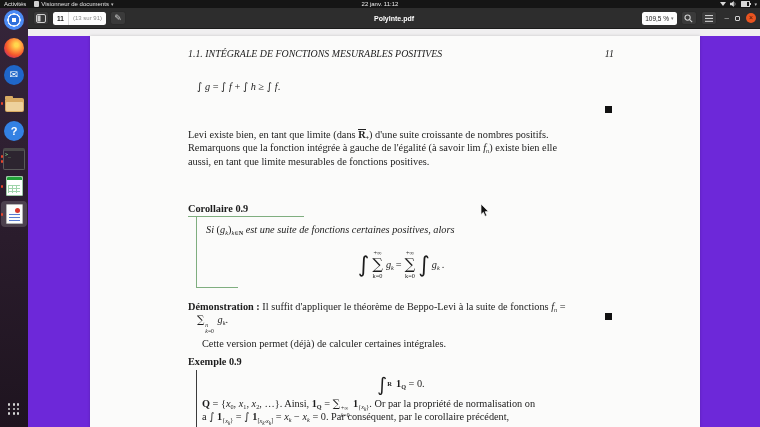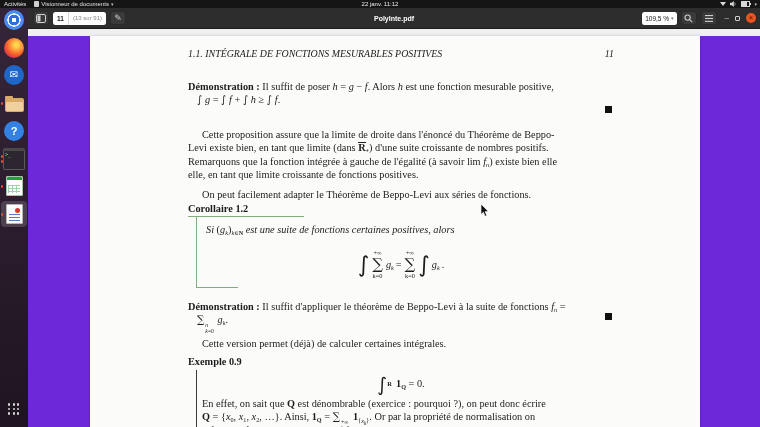--- a/index.html
+++ b/index.html
@@ -215,37 +215,32 @@
 
   <div class="docview">
     <div class="page">
 
       <div class="runhead">
         <span>1.1.  INTÉGRALE DE FONCTIONS MESURABLES POSITIVES</span>
         <span>11</span>
       </div>
 
       <div class="para" style="top:44px">
-        <div class="ln"><b>Démonstration :</b> Il suffit de poser <i>h</i> = <i>g</i> − <i>f</i>. Alors <i>h</i> est une fonction mesurable positive,</div>
         <div class="ln ind9"><span class="mint">∫</span> <i>g</i> = <span class="mint">∫</span> <i>f</i> + <span class="mint">∫</span> <i>h</i> ≥ <span class="mint">∫</span> <i>f</i>.</div>
       </div>
       <div class="qed" style="top:70px"></div>
 
       <div class="para" style="top:92px">
-        <div class="ln ind14">Cette proposition assure que la limite de droite dans l'énoncé du Théorème de Beppo-</div>
         <div class="ln">Levi existe bien, en tant que limite (dans <span class="ovl"><b>R</b></span><sub><b>+</b></sub>) d'une suite croissante de nombres positifs.</div>
         <div class="ln">Remarquons que la fonction intégrée à gauche de l'égalité (à savoir lim <i>f<sub>n</sub></i>) existe bien elle</div>
-        <div class="ln">elle, en tant que limite croissante de fonctions positives.</div>
-      </div>
-
-      <div class="para" style="top:152px">
-        <div class="ln ind14">On peut facilement adapter le Théorème de Beppo-Levi aux séries de fonctions.</div>
-      </div>
-
-      <div class="thmtitle" style="top:167px">Corollaire 1.2</div>
+        <div class="ln">aussi, en tant que limite mesurables de fonctions positives.</div>
+      </div>
+
+
+      <div class="thmtitle" style="top:167px">Corollaire 0.9</div>
       <div class="gl" style="left:98px;top:180px;width:116px;height:1px"></div>
       <div class="gl" style="left:106px;top:181px;width:1.2px;height:71px"></div>
       <div class="gl" style="left:106px;top:251px;width:42px;height:1.2px"></div>
 
       <div class="para" style="top:187px;left:116px">
         <div class="ln"><i>Si</i> (<i>g<sub>k</sub></i>)<sub><i>k</i>∈<b>N</b></sub> <i>est une suite de fonctions certaines positives, alors</i></div>
       </div>
 
       <div class="eqrow" style="top:210px;height:36px">
         <span class="bigint">∫</span>
@@ -282,21 +277,20 @@
       <div class="thmtitle" style="top:320px">Exemple 0.9</div>
       <div class="bl" style="left:106px;top:334px;width:1.2px;height:65px"></div>
 
       <div class="eqrow" style="top:335px;height:24px">
         <span class="bigint bi2">∫</span>
           <span class="intsub"><b>R</b></span>
         <span class="eterm"><b>1<sub>Q</sub></b> = 0.</span>
       </div>
 
       <div class="para" style="top:361px;left:112px">
-        <div class="ln">En effet, on sait que <b>Q</b> est dénombrable (exercice : pourquoi ?), on peut donc écrire</div>
         <div class="ln"><b>Q</b> = {<i>x</i><sub>0</sub>, <i>x</i><sub>1</sub>, <i>x</i><sub>2</sub>, …}. Ainsi, <b>1<sub>Q</sub></b> = <span class="isig">∑</span><span class="supsub">
               <span>+∞</span>
               <span><i>k</i>=0</span>
             </span> <b>1</b><sub>{<i>x<sub>k</sub></i>}</sub>. Or par la propriété de normalisation on</div>
         <div class="ln">a <span class="mint">∫</span> <b>1</b><sub>{<i>x<sub>k</sub></i>}</sub> = <span class="mint">∫</span> <b>1</b><sub>[<i>x<sub>k</sub></i>,<i>x<sub>k</sub></i>]</sub> = <i>x<sub>k</sub></i> − <i>x<sub>k</sub></i> = 0. Par conséquent, par le corollaire précédent,</div>
       </div>
 
     </div>
 
     <svg class="cursor" width="10" height="14">

